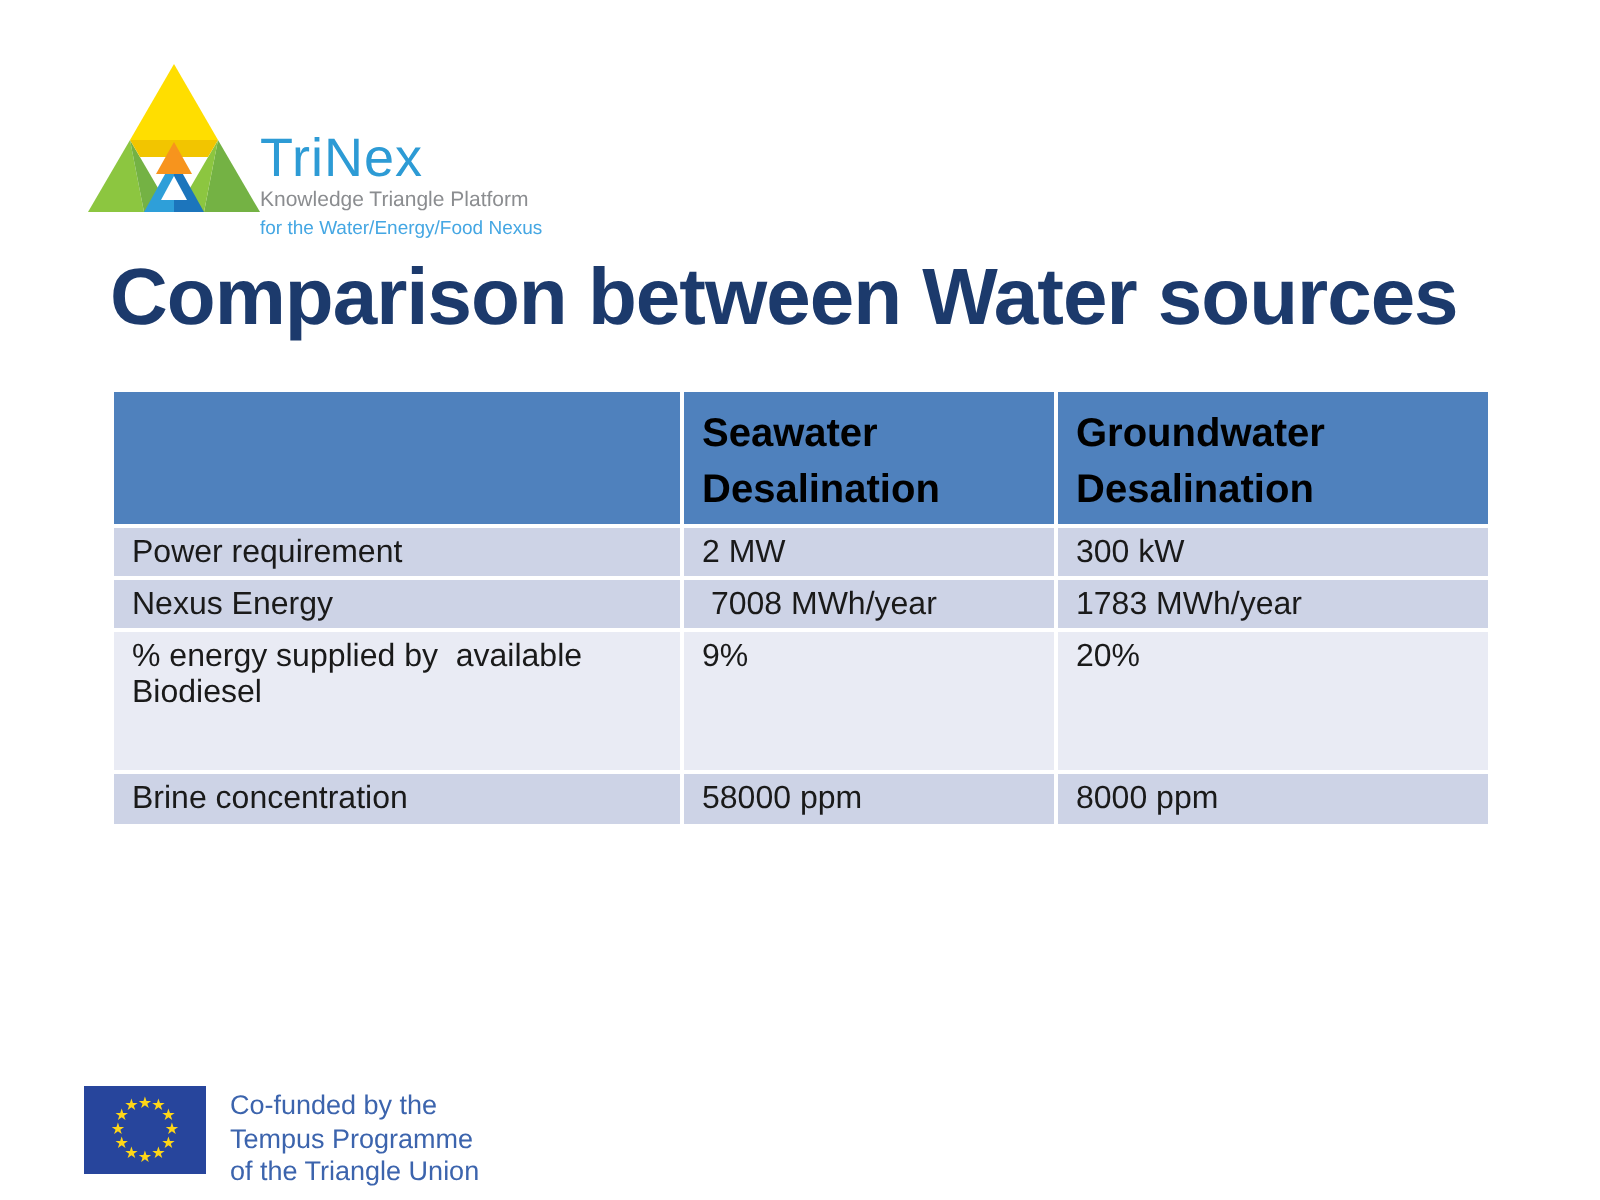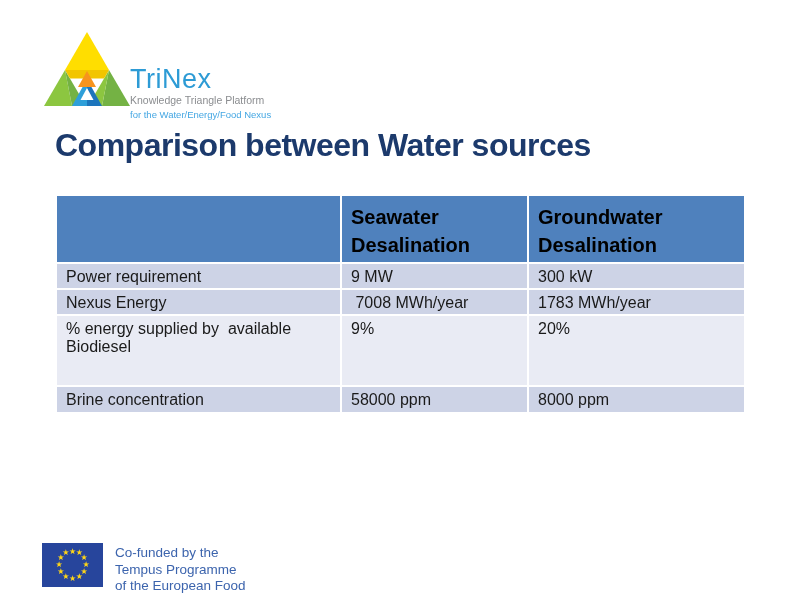--- a/index.html
+++ b/index.html
@@ -16,21 +16,21 @@
   .trinex-logo { position: absolute; left: 43px; top: 30px; display: flex; }
   .trinex-mark { width: 88px; height: 78px; }
   .trinex-text { position: absolute; left: 87px; top: 36px; white-space: nowrap; }
   .trinex-brand { font-size: 27px; font-weight: 400; color: #2d9bd5; line-height: 1.0; letter-spacing: 0.5px; }
   .trinex-subtitle { font-size: 10.5px; color: #8b8d90; margin-top: 1px; }
   .trinex-tagline { font-size: 9.5px; color: #45a7e3; margin-top: 3px; }
 
   
   .slide-title {
     position: absolute; left: 55px; top: 127px;
-    font-size: 32px; font-weight: 700; color: #1c3a6c;
+    font-size: 40px; font-weight: 700; color: #1c3a6c;
     letter-spacing: -0.5px; white-space: nowrap;
   }
 
   
   .cmp-table {
     position: absolute; left: 56px; top: 195px;
     border-collapse: separate; border-spacing: 0;
     width: 689px; table-layout: fixed;
     font-size: 16px; color: #1a1a1a;
   }
@@ -102,21 +102,21 @@
       <col style="width:217px">
     </colgroup>
     <tbody>
       <tr class="hdr">
         <th></th>
         <th>Seawater Desalination</th>
         <th>Groundwater Desalination</th>
       </tr>
       <tr class="r-normal band-dark">
         <td>Power requirement</td>
-        <td>9 MW</td>
+        <td>2 MW</td>
         <td>300 kW</td>
       </tr>
       <tr class="r-normal band-dark">
         <td>Nexus Energy</td>
         <td> 7008 MWh/year</td>
         <td>1783 MWh/year</td>
       </tr>
       <tr class="r-tall band-light">
         <td>% energy supplied by  available Biodiesel</td>
         <td>9%</td>
@@ -141,17 +141,17 @@
         <span class="star" style="left: 26.5px; top: 31.5px;">★</span>
         <span class="star" style="left: 19.75px; top: 29.6913px;">★</span>
         <span class="star" style="left: 14.8087px; top: 24.75px;">★</span>
         <span class="star" style="left: 13px; top: 18px;">★</span>
         <span class="star" style="left: 14.8087px; top: 11.25px;">★</span>
         <span class="star" style="left: 19.75px; top: 6.30866px;">★</span>
       </div>
     <div class="eu-text">
       <div>Co-funded by the</div>
       <div>Tempus Programme</div>
-      <div>of the European Food</div>
+      <div>of the Triangle Union</div>
     </div>
   </div>
 
 </div>
 
 </body></html>

